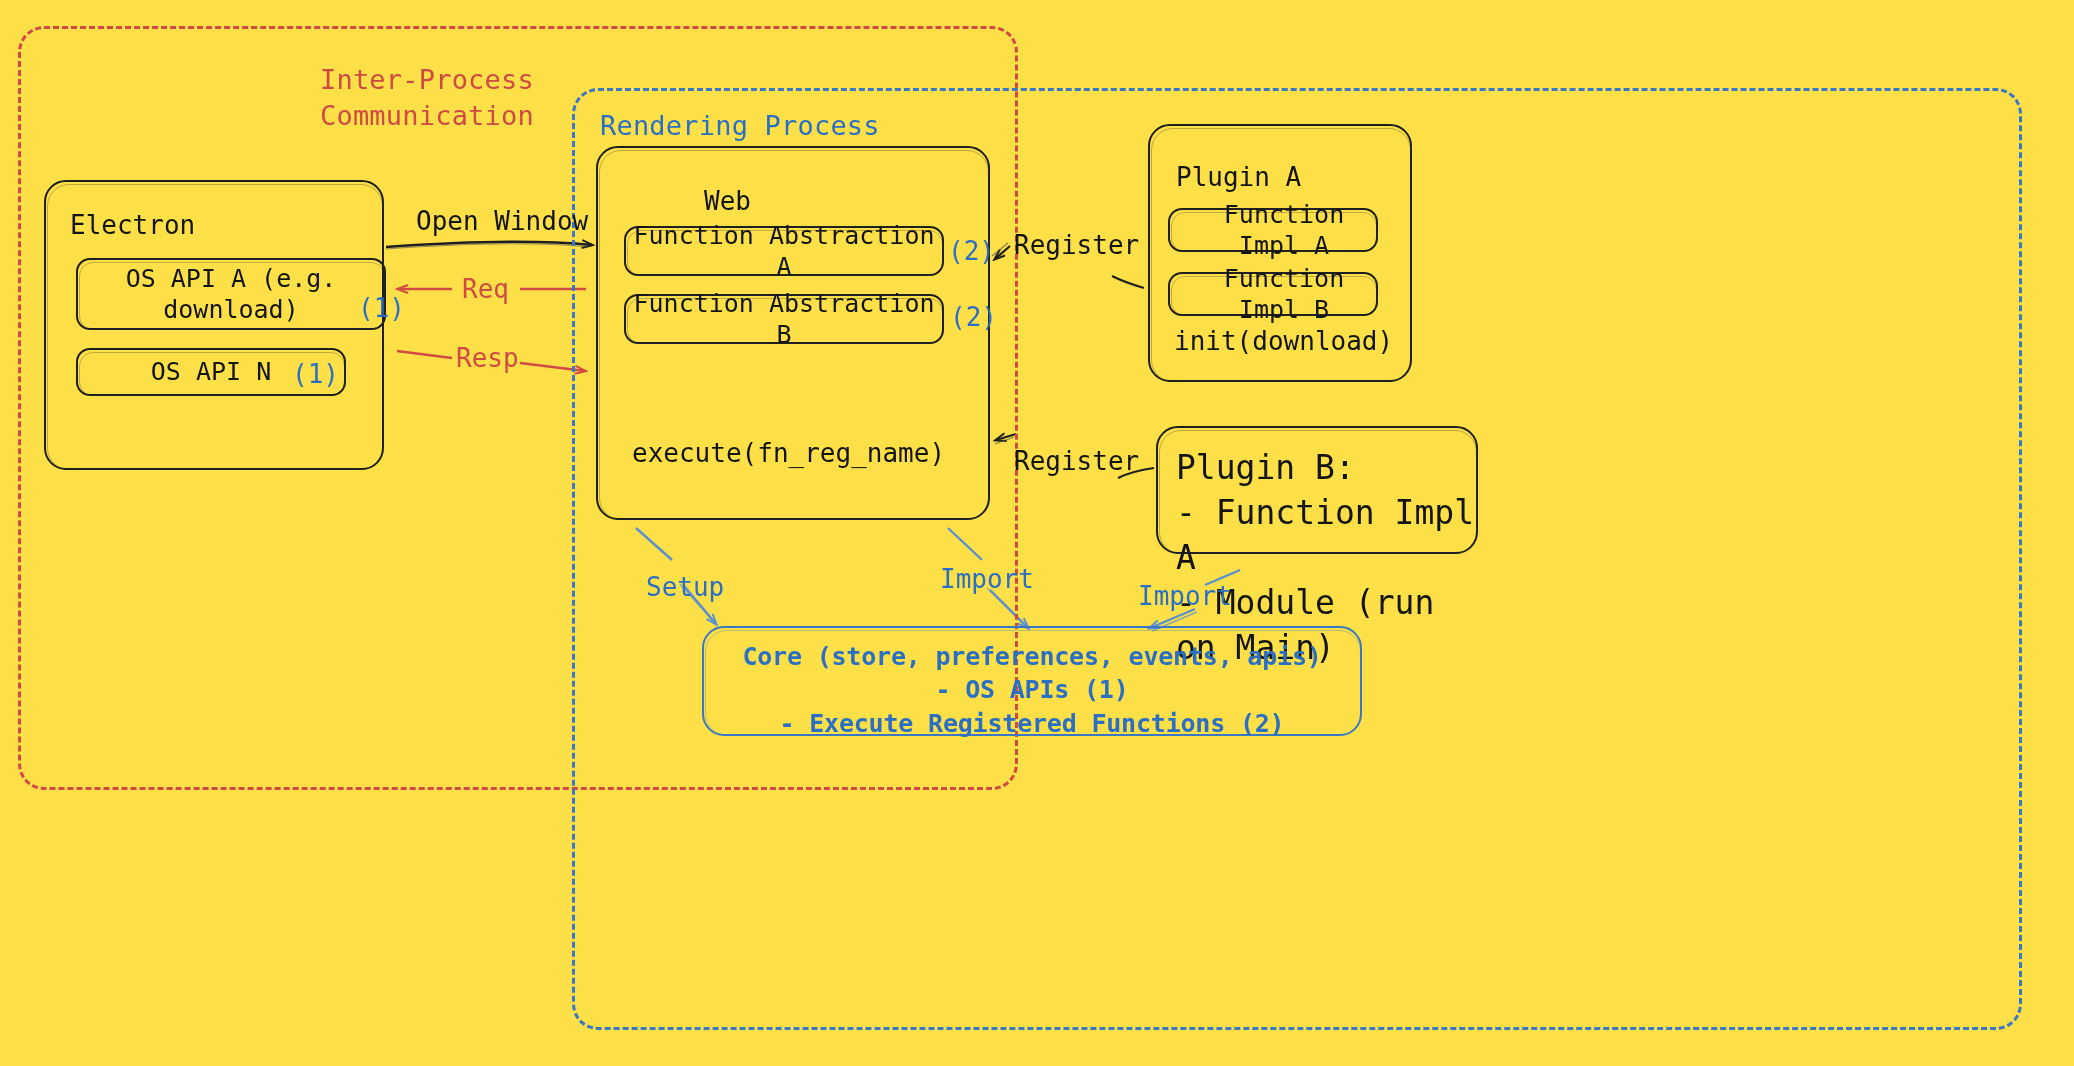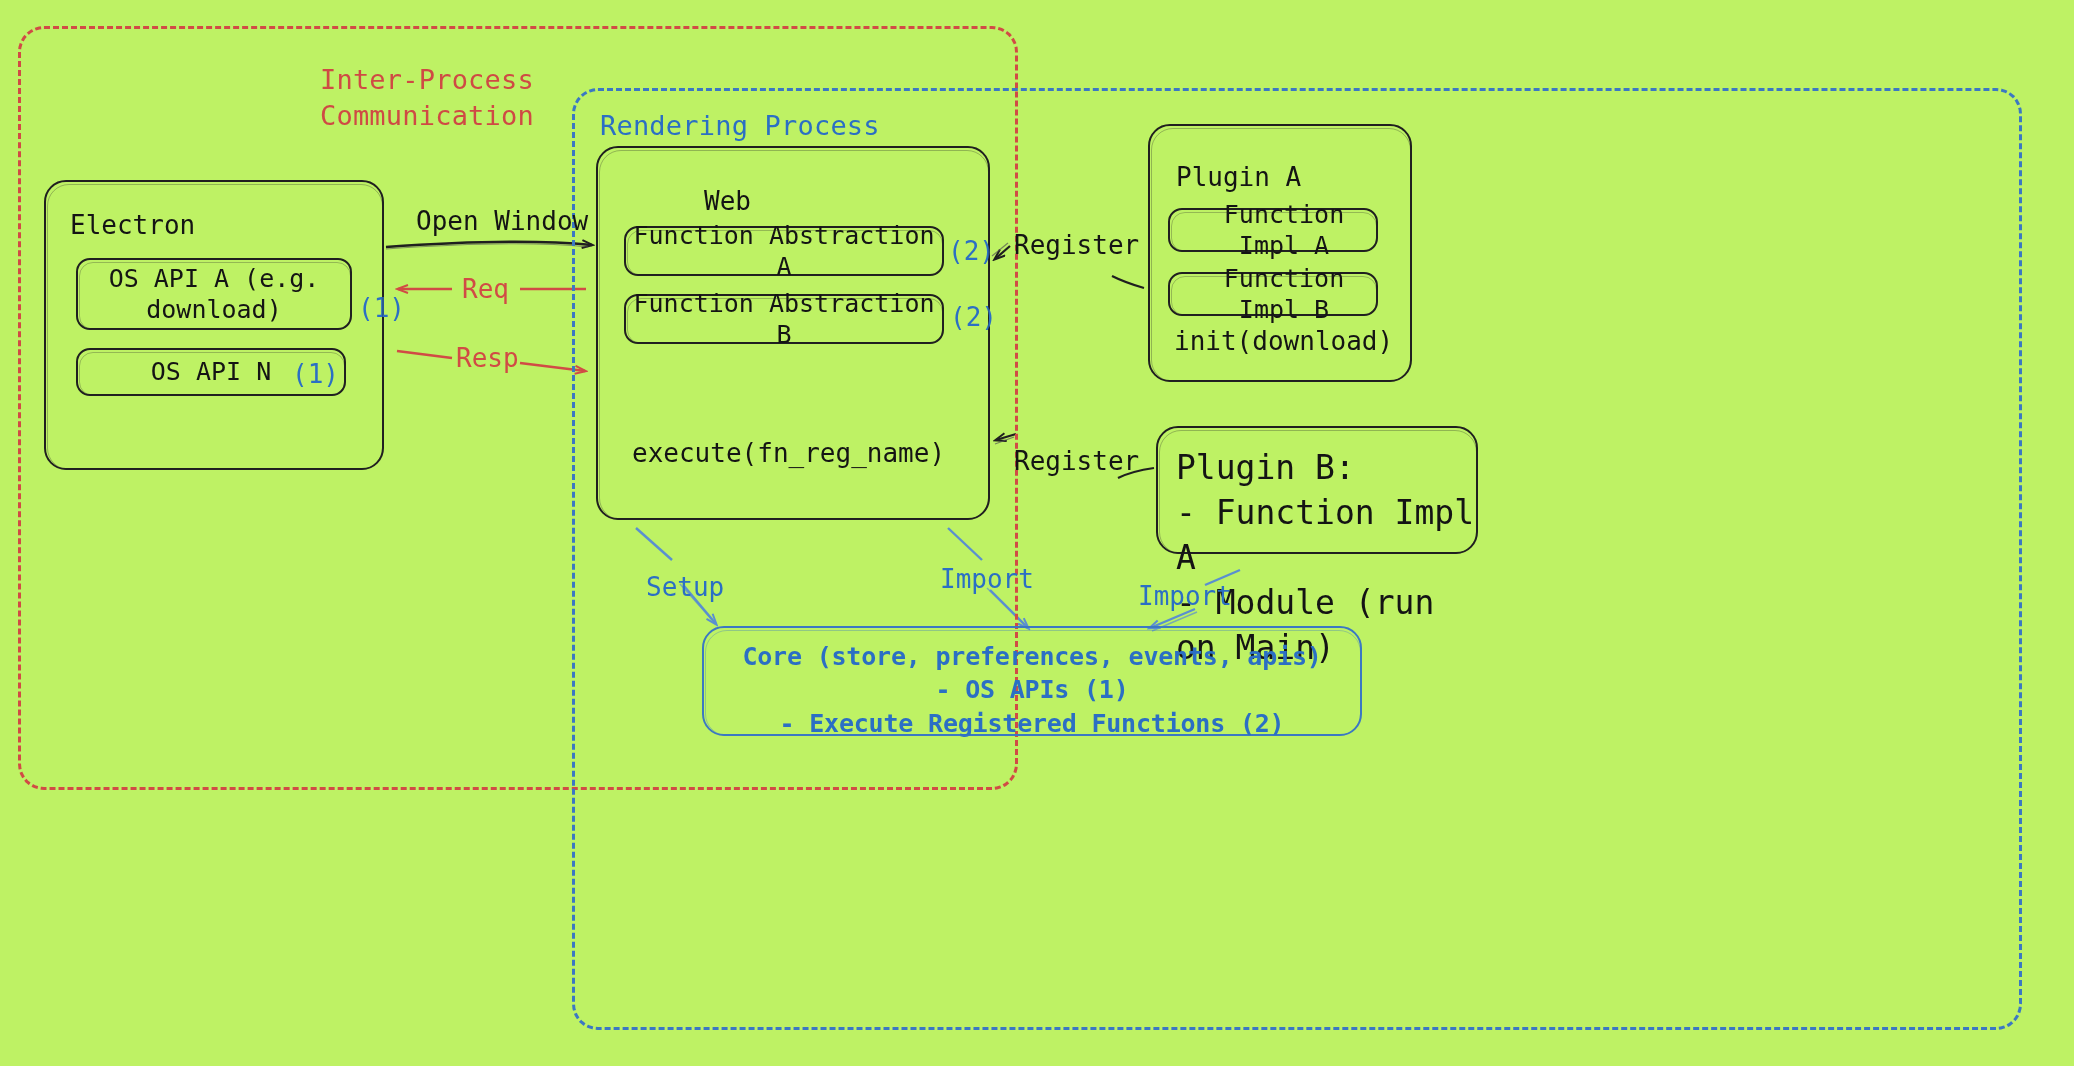--- a/index.html
+++ b/index.html
@@ -5,21 +5,21 @@
   html,body{margin:0;padding:0;background:#ffffff;}
   body{
     font-family:"DejaVu Sans Mono","Liberation Mono",monospace;
     -webkit-font-smoothing:antialiased;
   }
   #stage{
     position:relative;
     width:2074px;
     height:1066px;
     overflow:hidden;
-    background:#bef264;
+    background:#fde047;
   }
   #svg-layer{
     position:absolute;
     left:0;top:0;
     width:2074px;height:1066px;
     pointer-events:none;
   }
   .abs{position:absolute;}
 
   
@@ -94,21 +94,21 @@
   .tag-blue{
     position:absolute;
     color:#2b6fc4;
     font-size:26px;
     white-space:nowrap;
   }
 
   
   .box-electron{ left:44px; top:180px; width:340px; height:290px; }
   .lbl-electron{ left:24px; top:28px; }
-  .api-a{ left:30px; top:76px; width:276px; height:72px; position:absolute;}
+  .api-a{ left:30px; top:76px; width:310px; height:72px; position:absolute;}
   .api-n{ left:30px; top:166px; width:270px; height:48px; position:absolute;}
 
   
   .box-web{ left:596px; top:146px; width:394px; height:374px; }
   .lbl-web{ left:106px; top:38px; }
   .fa{ position:absolute; left:26px; width:320px; height:50px; }
   .fa1{ top:78px; } .fa2{ top:146px; } .fa3{ top:214px; }
   .lbl-exec{ left:34px; top:290px; }
 
   

